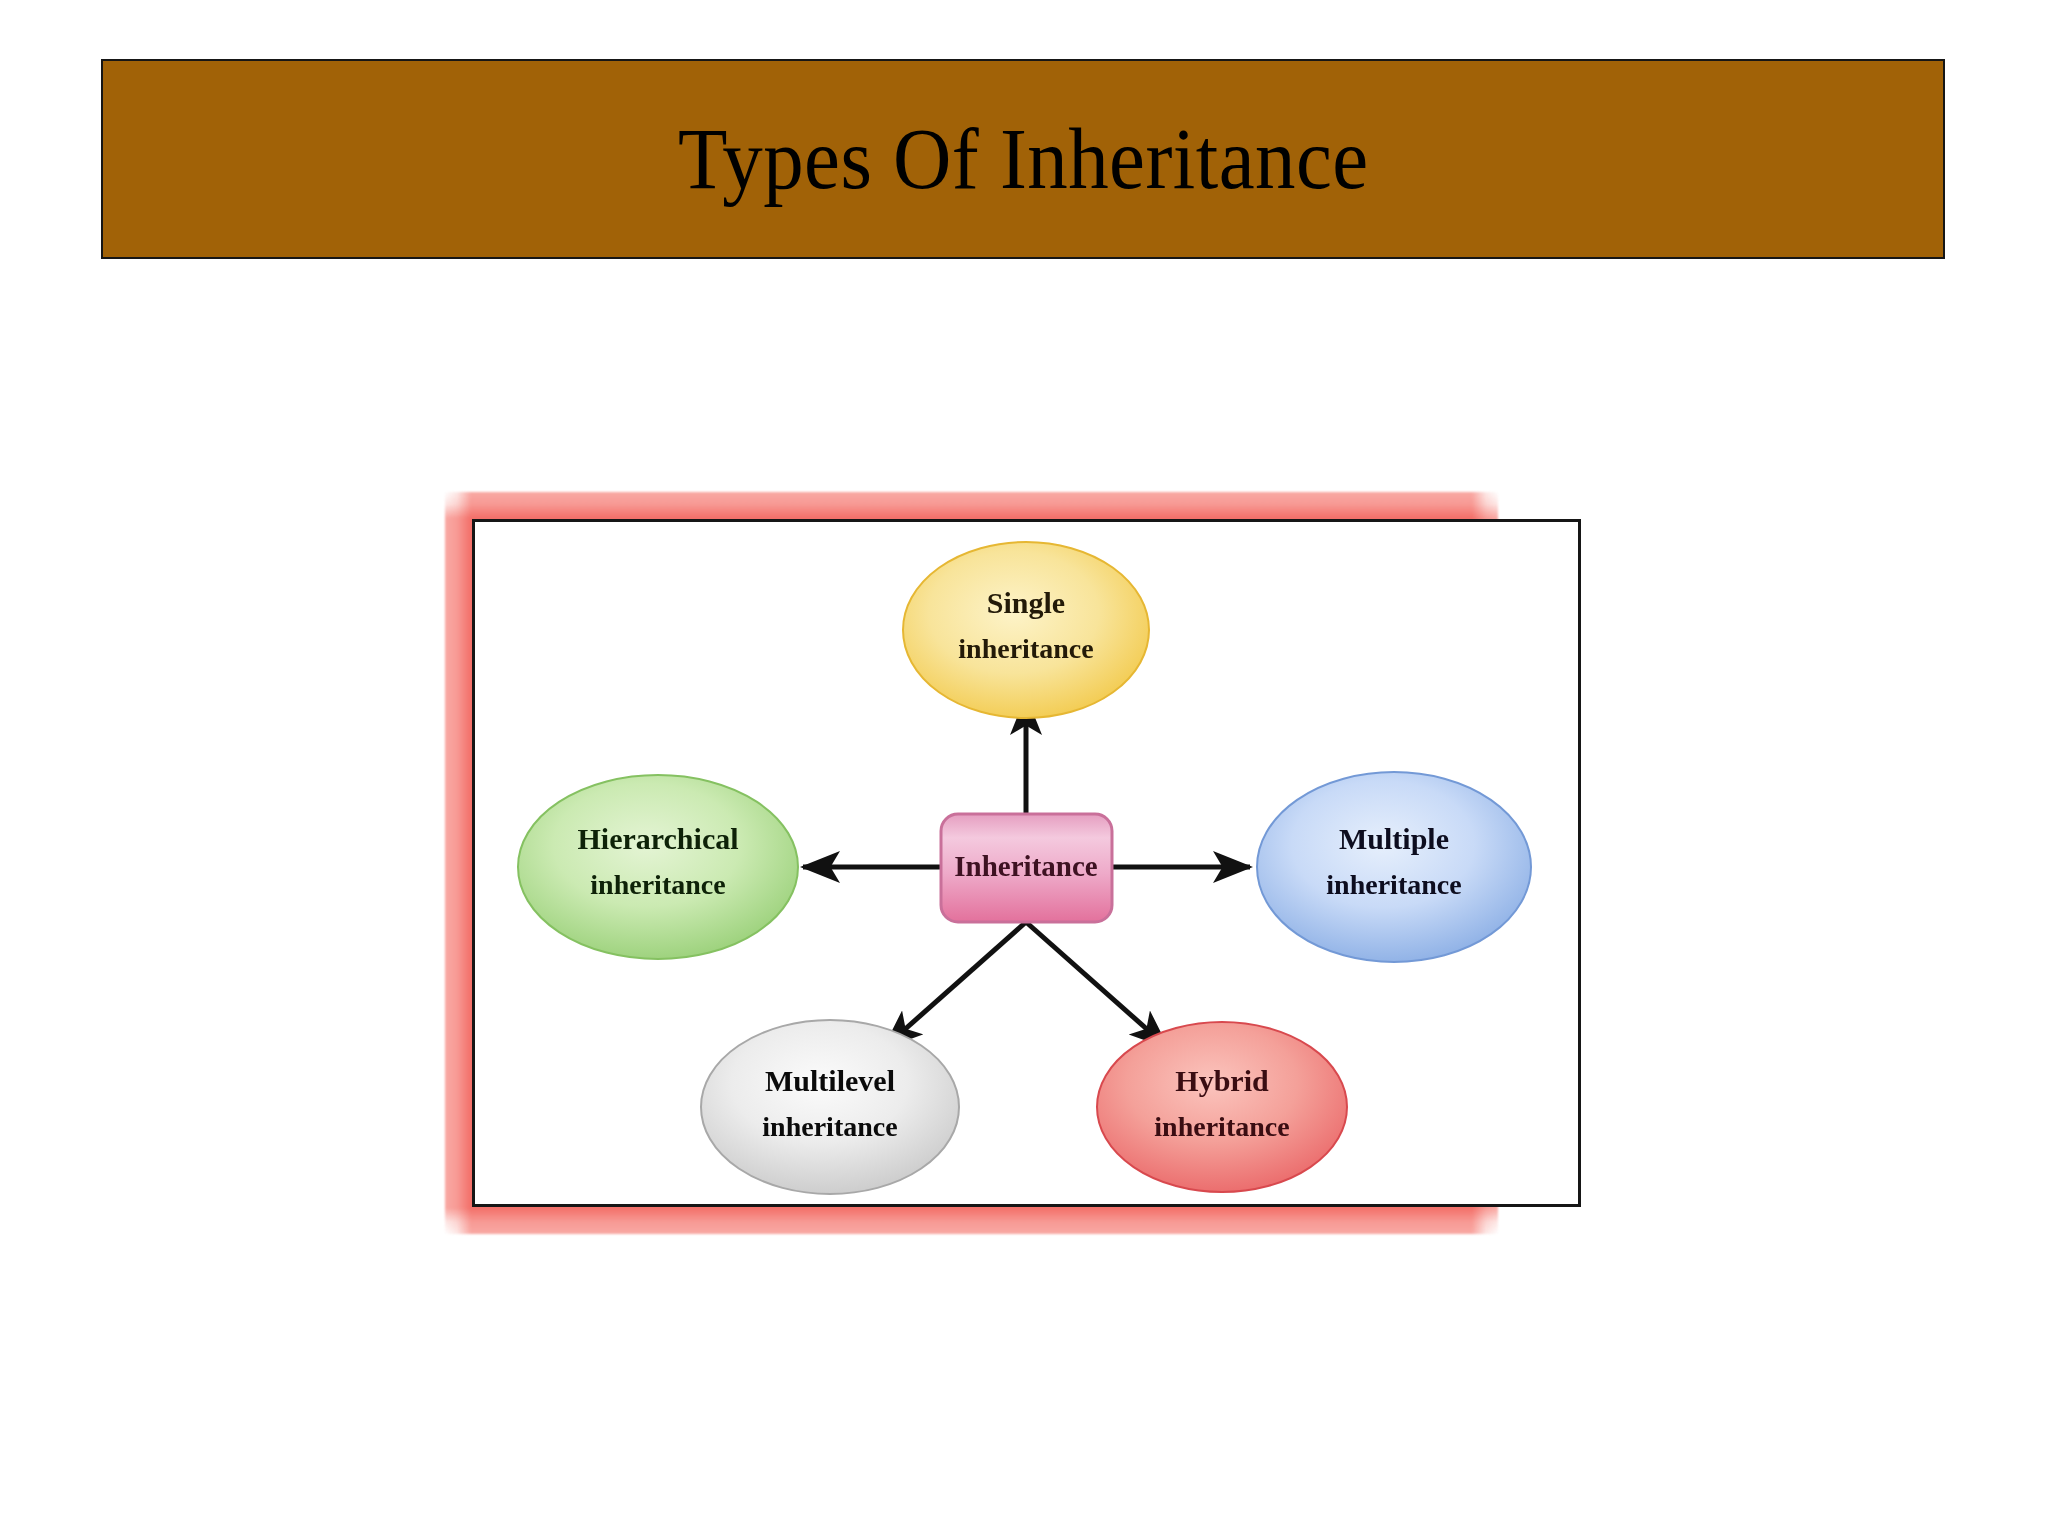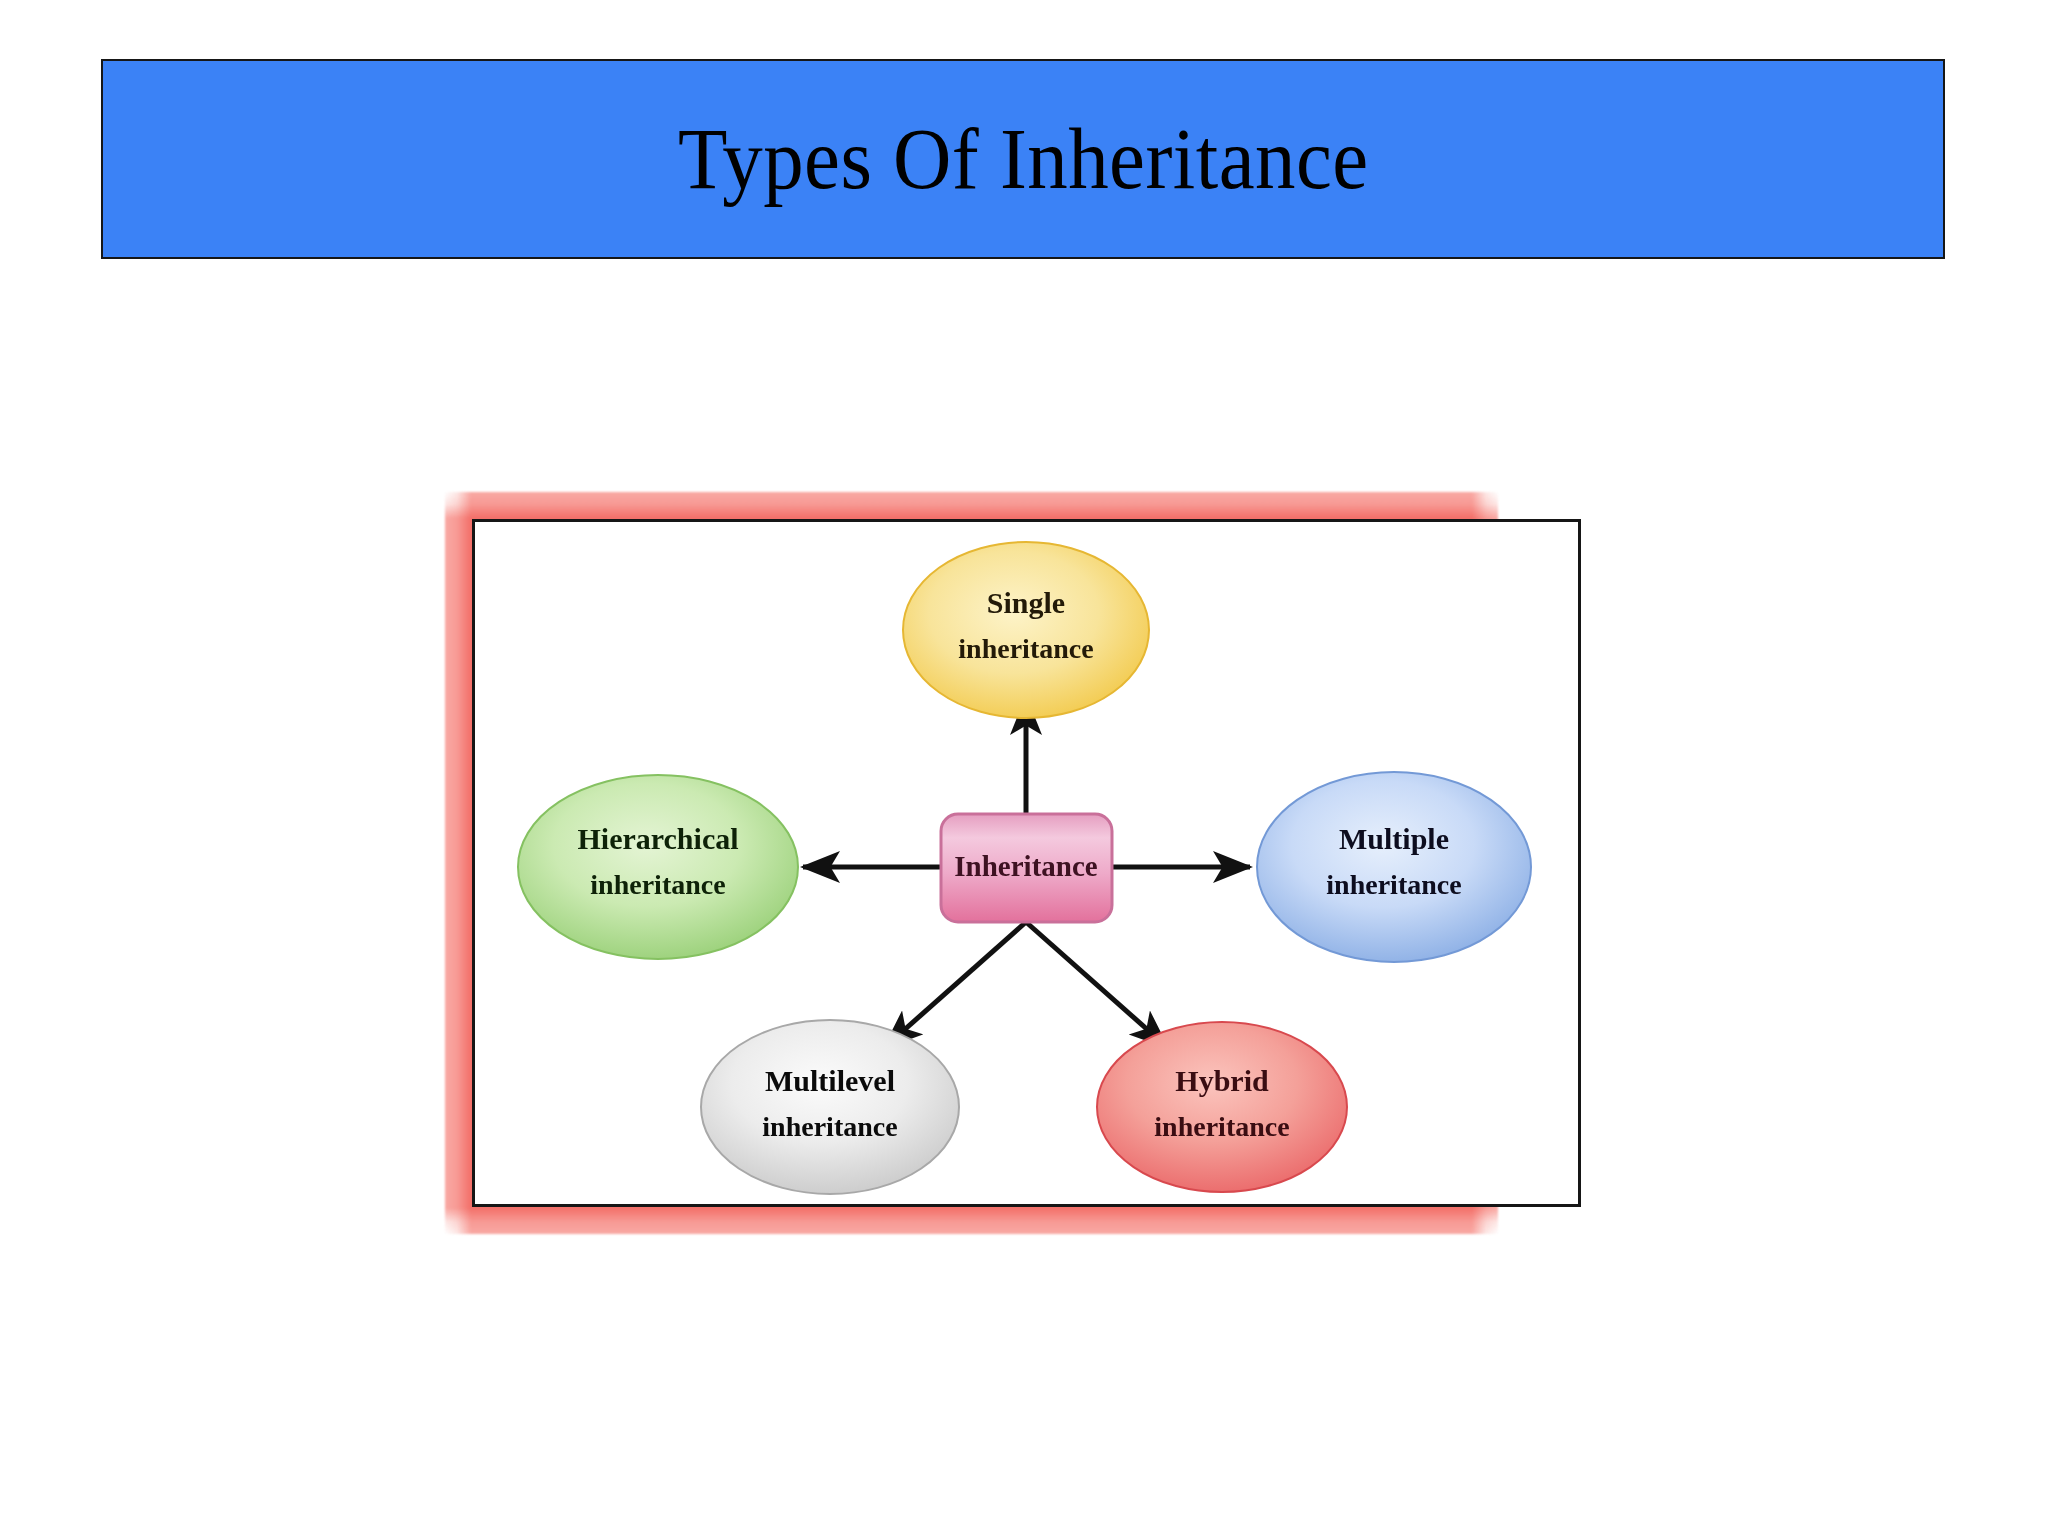--- a/index.html
+++ b/index.html
@@ -15,21 +15,21 @@
     font-family: "Liberation Serif", serif;
   }
 
   
   #title-banner {
     position: absolute;
     left: 101px;
     top: 59px;
     width: 1844px;
     height: 200px;
-    background: #3b82f6;
+    background: #a16207;
     border: 2px solid #161616;
     box-sizing: border-box;
     display: flex;
     align-items: center;
     justify-content: center;
   }
   #title-text {
     font-family: "Liberation Serif", serif;
     font-size: 86px;
     line-height: 1;

